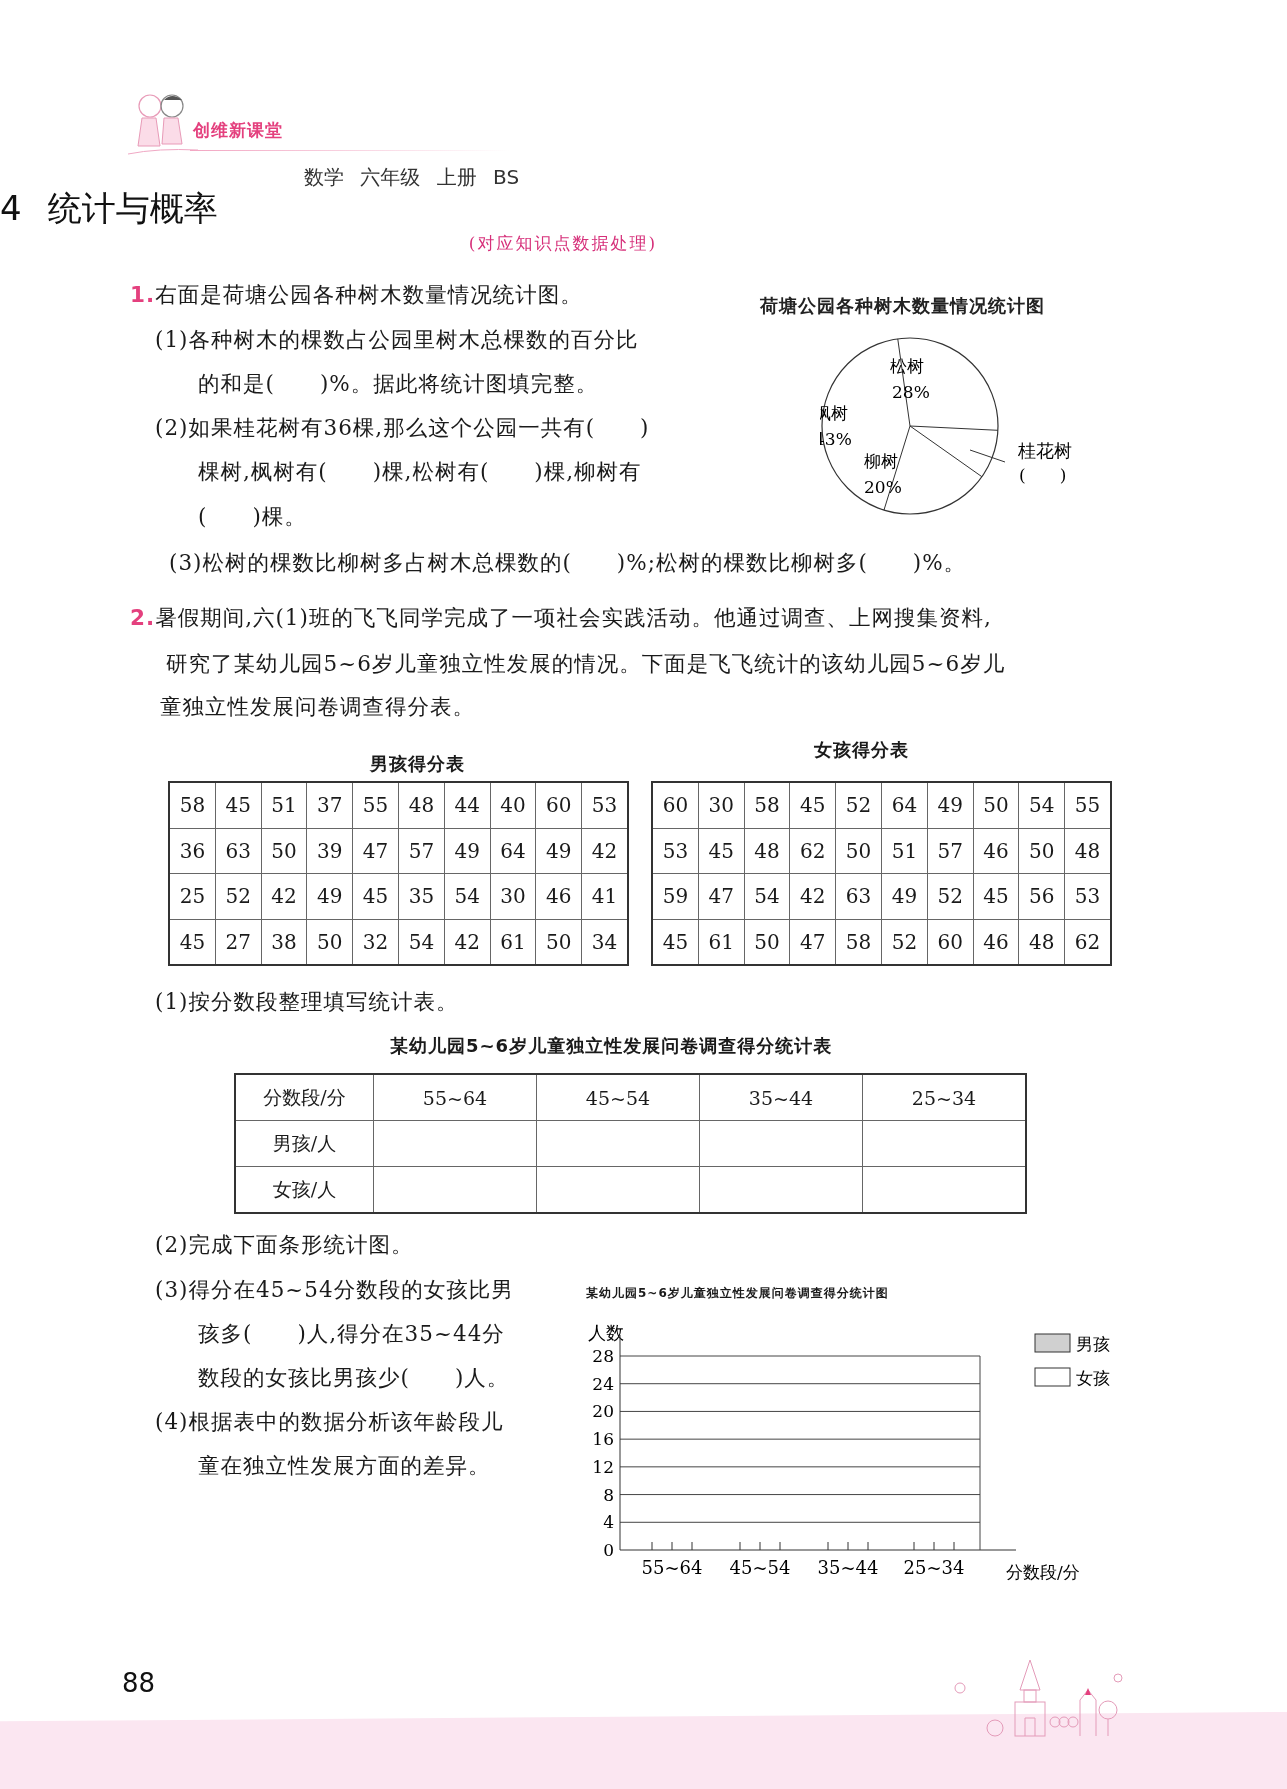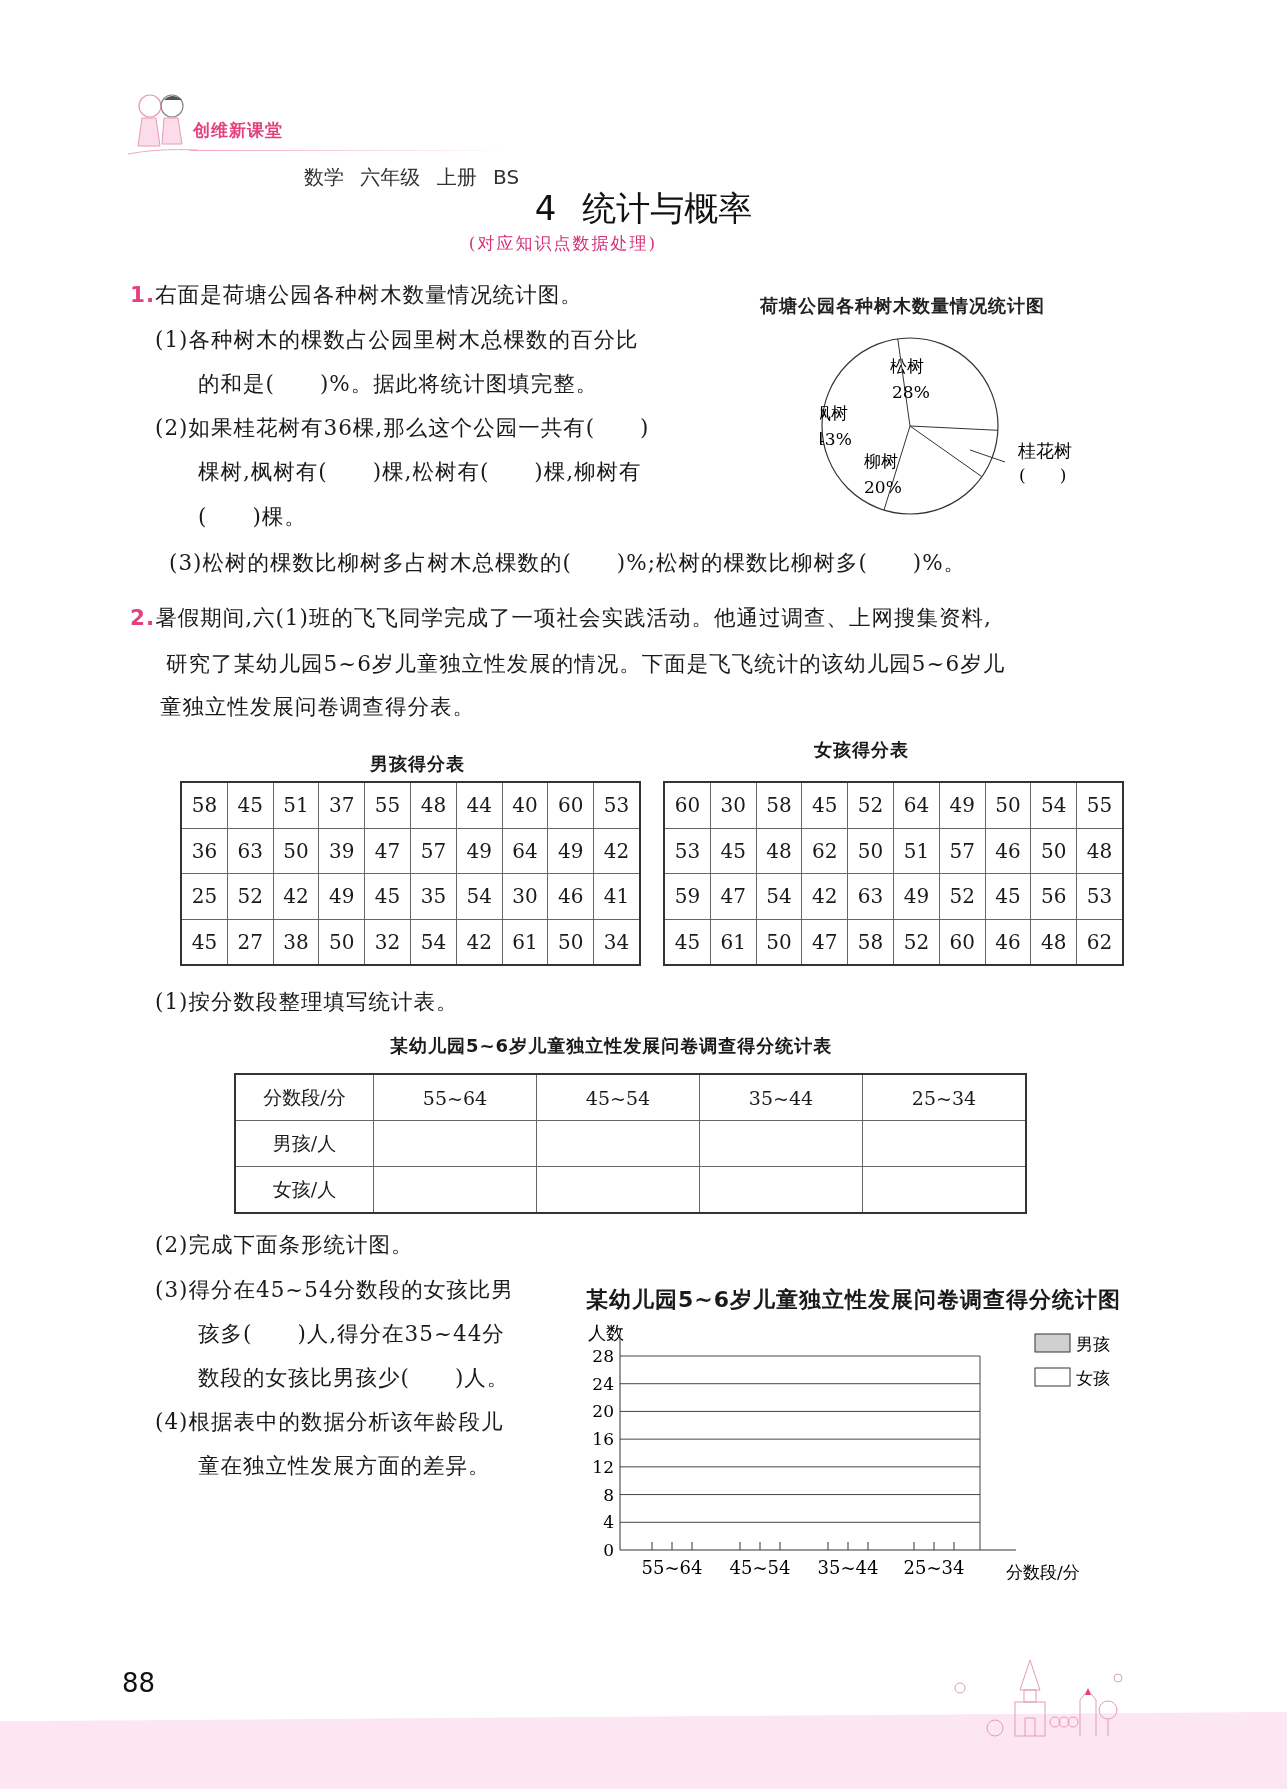--- a/index.html
+++ b/index.html
@@ -6,41 +6,41 @@
   body { width:1287px; height:1789px; background:#ffffff; position:relative; overflow:hidden;
          font-family:"DejaVu Serif","Liberation Serif",serif; color:#1a1a1a; }
   .sans { font-family:"DejaVu Sans","Liberation Sans",sans-serif; }
   .abs { position:absolute; }
   
   #header-kids { left:128px; top:88px; width:70px; height:68px; }
   #brand { left:193px; top:119px; font-size:17px; font-weight:bold; color:#e4407e; letter-spacing:1px; }
   #book-info { left:304px; top:120px; font-size:20px; color:#333;margin-top:44px; }
   #book-info span { margin-right:10px; }
   #header-line { left:190px; top:150px; width:320px; height:1px; background:linear-gradient(90deg,#f2a6c2,#ffffff); }
-  #chapter-title { left:0; width:1287px; top:186px; text-align:center; font-size:34px; color:#111; }
+  #chapter-title { left:0; width:1287px; top:186px; text-align:left; font-size:34px; color:#111; }
   #chapter-title .num { margin-right:26px; }
   #chapter-sub { left:0; width:1126px; top:232px; text-align:center; font-size:17px; color:#d6307a; letter-spacing:2px; }
   
   .line { position:absolute; font-size:21.5px; line-height:30px; white-space:nowrap; letter-spacing:1px; }
   .qnum { color:#e4407e; font-family:"DejaVu Sans","Liberation Sans",sans-serif; font-weight:bold; }
   
   #pie-title { left:760px; top:294px; font-size:18px; font-weight:bold; color:#222; letter-spacing:1px; }
   #pie-svg { left:820px; top:325px; width:320px; height:200px; }
   
   .tbl-title { position:absolute; font-size:18px; font-weight:bold; letter-spacing:1px; }
-  table.scores { position:absolute; border-collapse:collapse; border:2px solid #333;margin-left:12px; }
+  table.scores { position:absolute; border-collapse:collapse; border:2px solid #333; }
   table.scores td { border:1px solid #666; width:44.8px; height:44.5px; text-align:center; font-size:20px; padding:0; }
   
   #stat-title { left:390px; top:1034px; font-size:18px; font-weight:bold; letter-spacing:1px; }
   table.stat { position:absolute; left:234px; top:1073px; border-collapse:collapse; border:2px solid #333; }
   table.stat td { border:1px solid #666; height:45px; text-align:center; font-size:19px; padding:0; }
   table.stat td.hcol { width:137px; }
   table.stat td.dcol { width:162px; }
   
-  #bar-title { left:586px; top:1285px; font-size:22px; font-weight:bold; letter-spacing:1px; }
+  #bar-title { left:586px; top:1285px; font-size:12px; font-weight:bold; letter-spacing:1px; }
   #bar-svg { left:580px; top:1310px; width:560px; height:290px; }
   
   #page-number { left:122px; top:1668px; font-size:26px; font-family:"DejaVu Sans","Liberation Sans",sans-serif; color:#111; }
   #footer-band { left:0; top:1712px; width:1287px; height:77px; background:#fbe6f1; clip-path:polygon(0 12%,100% 0,100% 100%,0 100%); }
   #footer-deco { left:940px; top:1650px; width:230px; height:90px; }
 </style>
 </head>
 <body>
 
 <svg id="header-kids" class="abs" viewBox="0 0 70 68">

